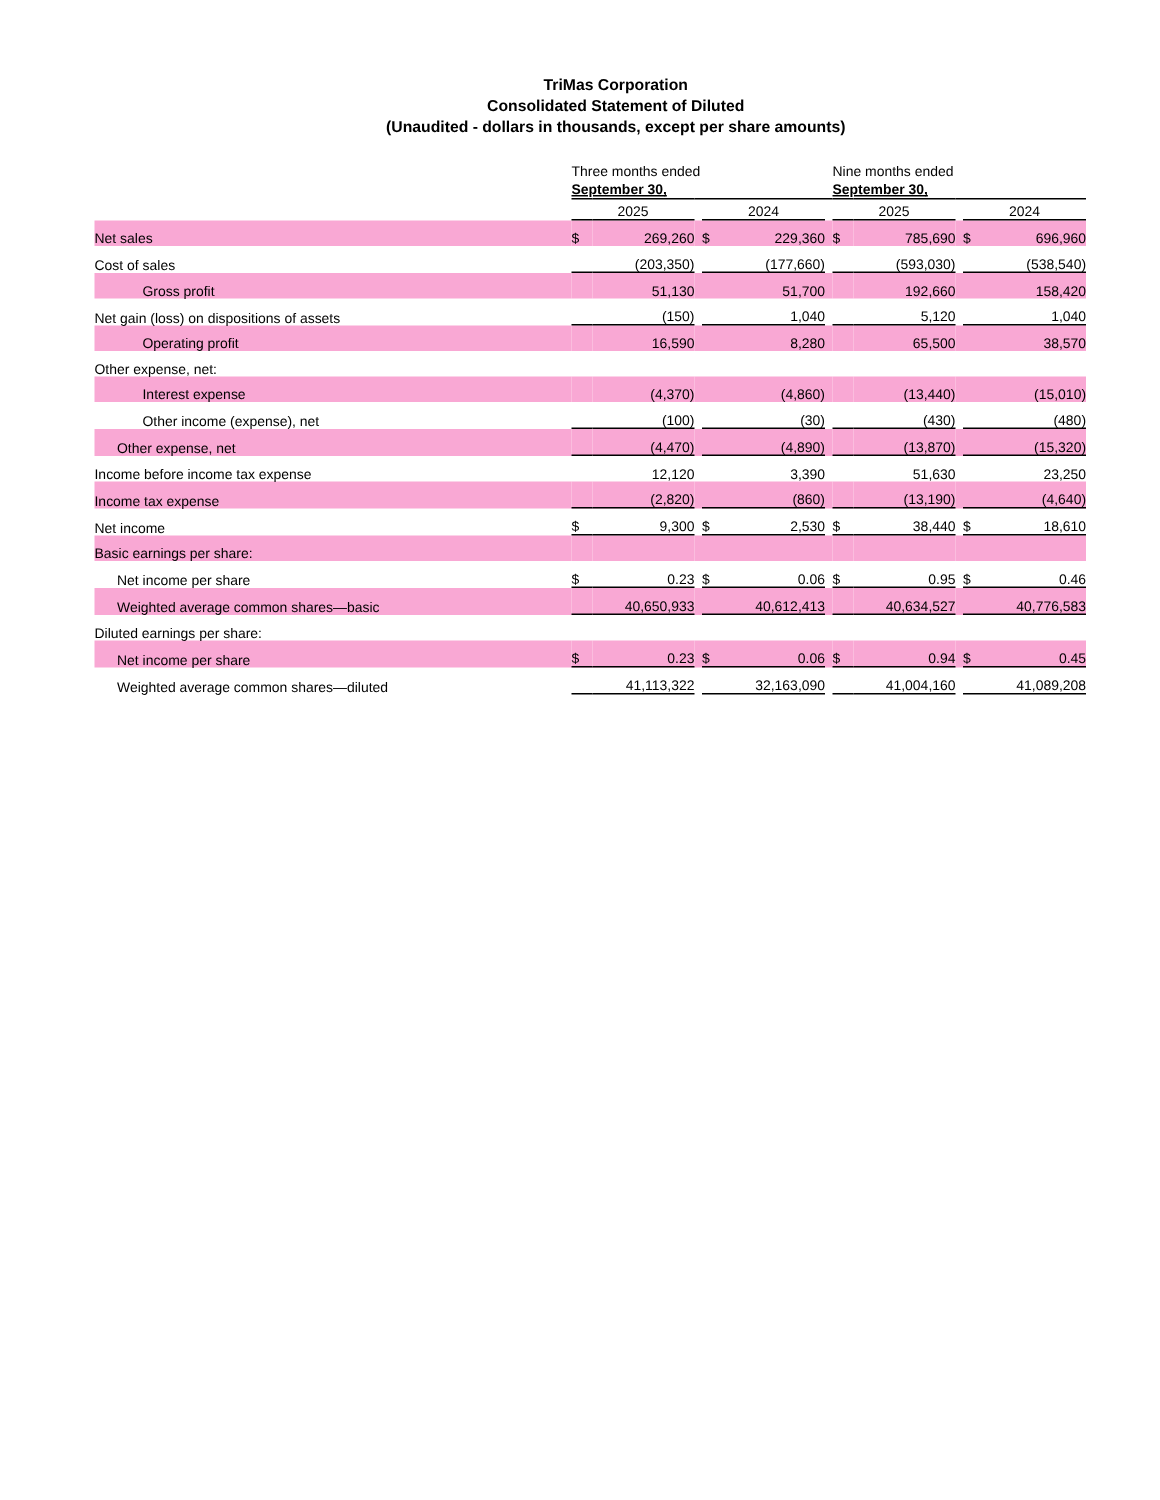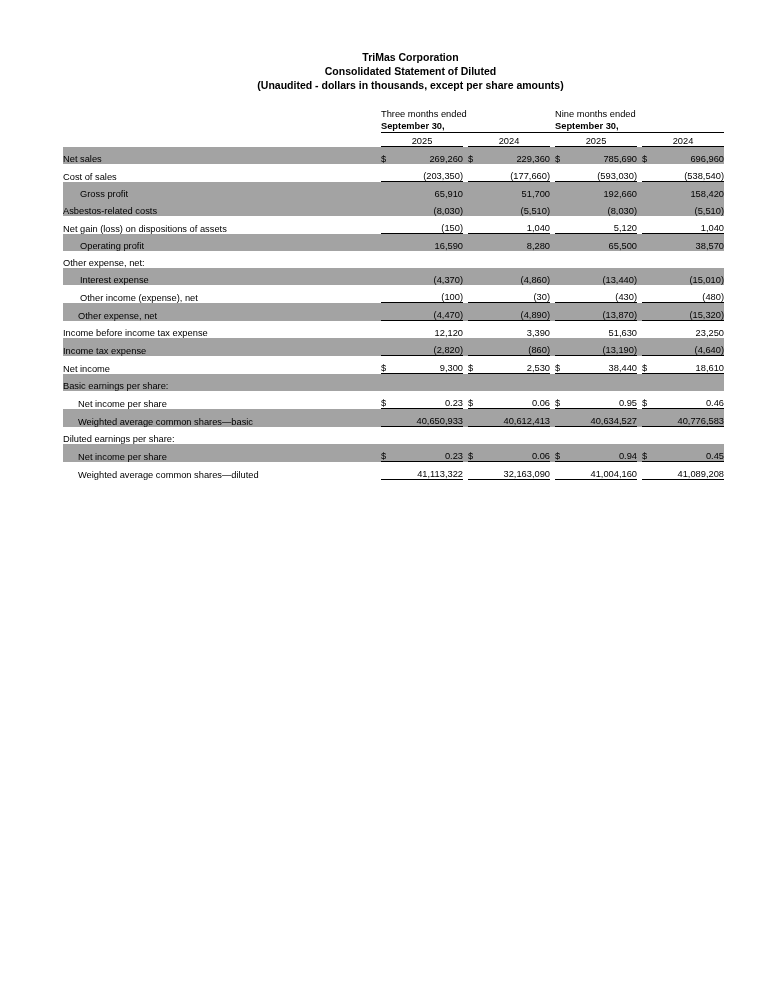--- a/index.html
+++ b/index.html
@@ -49,36 +49,36 @@
   col.cur   { width: 14px; }
   col.num   { width: 68px; }
   col.gap   { width: 5px; }
 
   .hdr-group {
     font-size: 9.3px;
     font-weight: bold;
     line-height: 12px;
     padding-bottom: 1px;
   }
-  .hdr-group .line2 { font-weight: bold; }
+  .hdr-group .line2 { font-weight: bold; text-decoration: underline; }
   .hdr-rule { border-bottom: 1px solid #000; }
 
   .hdr-year {
     text-align: center;
     font-size: 9.3px;
     font-weight: bold;
     padding-bottom: 2px;
   }
   .yr-underline { border-bottom: 1px solid #000; }
 
   tr.row td { height: 17px; }
-  tr.band { background: #a3a3a3; }
+  tr.band { background: #f9a8d4; }
 
   .lbl      { padding-left: 3px; }
-  .lbl.i1   { padding-left: 17px; }
+  .lbl.i1   { padding-left: 32px; }
   .lbl.i2   { padding-left: 15px; }
   .bold     { font-weight: bold; }
 
   .cur { text-align: left; padding-left: 2px; }
   .num { text-align: right; padding-right: 4px; }
 
   .ul-single { border-bottom: 1px solid #000; }
 
   .spacer td { height: 3px; }
 </style>
@@ -161,44 +161,30 @@
           <td></td>
           <td class="cur ul-single"></td>
           <td class="num ul-single">(593,030)</td>
           <td></td>
           <td class="cur ul-single"></td>
           <td class="num ul-single">(538,540)</td>
         </tr>
         <tr class="row band">
           <td class="lbl i1">Gross profit</td>
           <td class="cur"></td>
-          <td class="num">65,910</td>
+          <td class="num">51,130</td>
           <td></td>
           <td class="cur"></td>
           <td class="num">51,700</td>
           <td></td>
           <td class="cur"></td>
           <td class="num">192,660</td>
           <td></td>
           <td class="cur"></td>
           <td class="num">158,420</td>
-        </tr>
-        <tr class="row band">
-          <td class="lbl">Asbestos-related costs</td>
-          <td class="cur"></td>
-          <td class="num">(8,030)</td>
-          <td></td>
-          <td class="cur"></td>
-          <td class="num">(5,510)</td>
-          <td></td>
-          <td class="cur"></td>
-          <td class="num">(8,030)</td>
-          <td></td>
-          <td class="cur"></td>
-          <td class="num">(5,510)</td>
         </tr>
         <tr class="row">
           <td class="lbl">Net gain (loss) on dispositions of assets</td>
           <td class="cur ul-single"></td>
           <td class="num ul-single">(150)</td>
           <td></td>
           <td class="cur ul-single"></td>
           <td class="num ul-single">1,040</td>
           <td></td>
           <td class="cur ul-single"></td>

